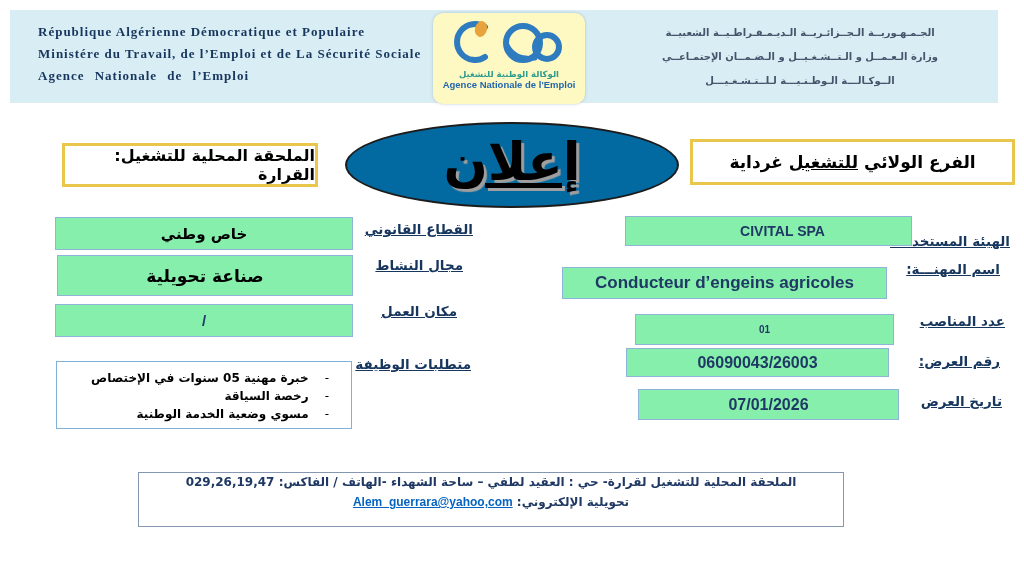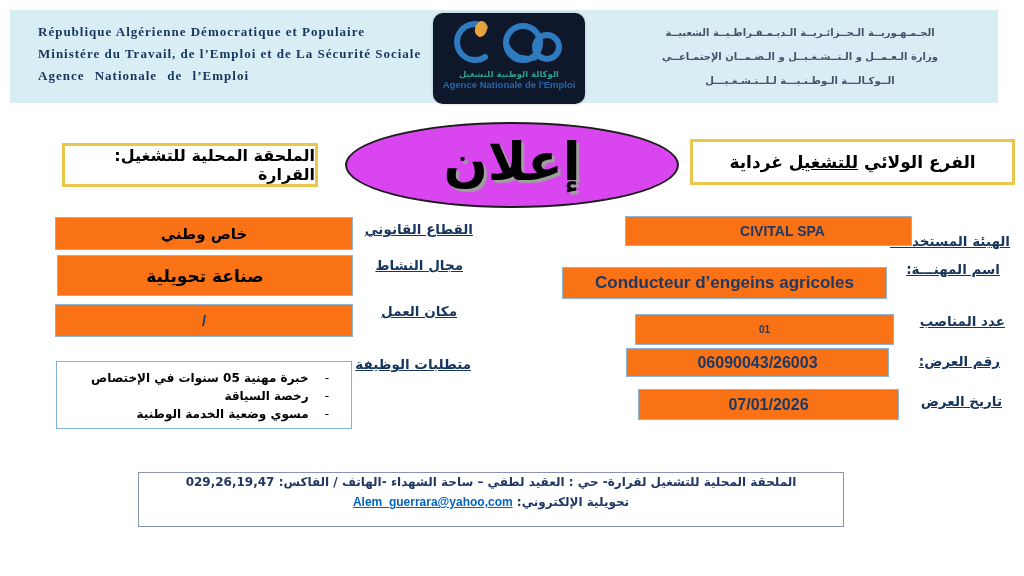--- a/index.html
+++ b/index.html
@@ -10,43 +10,43 @@
   
   .header-band { left:10px; top:10px; width:988px; height:93px; background:#d9edf4; }
   .fr-block { left:38px; top:21px; width:390px; color:#17365d;
               font-family:"Liberation Serif","DejaVu Serif",serif; font-weight:bold;
               font-size:13px; line-height:22px; letter-spacing:1px; }
   .fr-line3 { word-spacing:6px; }
   .ar-block { left:600px; top:21px; width:400px; color:#44546a; direction:rtl; text-align:center;
               font-family:"DejaVu Sans",sans-serif; font-weight:bold; font-size:10px; line-height:24px; }
 
   
-  .logo-card { left:433px; top:13px; width:152px; height:91px; background:#0f172a; border-radius:10px;
+  .logo-card { left:433px; top:13px; width:152px; height:91px; background:#fef9c3; border-radius:10px;
                box-shadow:0 0 3px rgba(120,150,160,.5); text-align:center; }
   .logo-art { display:block; margin:4px auto 0 auto; }
   .logo-ar { display:block; color:#2e9c8e; font-weight:bold; font-size:8.5px; line-height:10px; direction:rtl;
              font-family:"DejaVu Sans",sans-serif; }
   .logo-fr { display:block; color:#2366ac; font-weight:bold; font-size:9.5px; line-height:12px;
              font-family:"Liberation Sans",sans-serif; }
 
   
   .box-yellow { border:3px solid #e9c74c; background:#fff; display:flex; align-items:center; justify-content:center;
                 font-weight:bold; color:#000; direction:rtl; font-family:"DejaVu Sans",sans-serif; }
   .left-branch-box { left:62px; top:143px; width:250px; height:38px; font-size:16px; }
   .right-branch-box { left:690px; top:139px; width:319px; height:40px; font-size:17px; }
   .u { text-decoration:underline; }
   .ellipse { left:345px; top:122px; width:330px; height:82px; border:2px solid #1c1c1c; border-radius:50%;
-             background:#d946ef; display:flex; align-items:center; justify-content:center; }
+             background:#0369a1; display:flex; align-items:center; justify-content:center;text-decoration:underline; }
   .ellipse-title { font-family:"DejaVu Sans",sans-serif; font-weight:bold; font-size:52px; color:#000;
                    text-shadow:3px 3px 1px #9f9f9f; line-height:1; padding-bottom:6px; }
 
   
   .lbl { color:#17365d; font-weight:bold; font-size:13.5px; text-decoration:underline; direction:rtl;
          text-align:right; font-family:"DejaVu Sans",sans-serif; white-space:nowrap; }
-  .val-box { border:1px solid #8eb4d8; background:#f97316; display:flex; align-items:center; justify-content:center;
+  .val-box { border:1px solid #8eb4d8; background:#86efac; display:flex; align-items:center; justify-content:center;
              font-weight:bold; color:#1f3864; font-family:"Liberation Sans","DejaVu Sans",sans-serif; }
   .val-ar { direction:rtl; color:#000; font-family:"DejaVu Sans",sans-serif; }
 
   .req-box { left:56px; top:361px; width:296px; height:68px; border:1px solid #7fb2d9; background:#fff;
              direction:rtl; padding:7px 22px 0 6px; box-sizing:border-box; color:#000; font-weight:bold;
              font-size:12px; font-family:"DejaVu Sans",sans-serif; }
   .req-item { display:block; text-align:right; line-height:18px; }
   .req-item::before { content:"-"; display:inline-block; margin-left:16px; font-weight:normal; }
 
   

